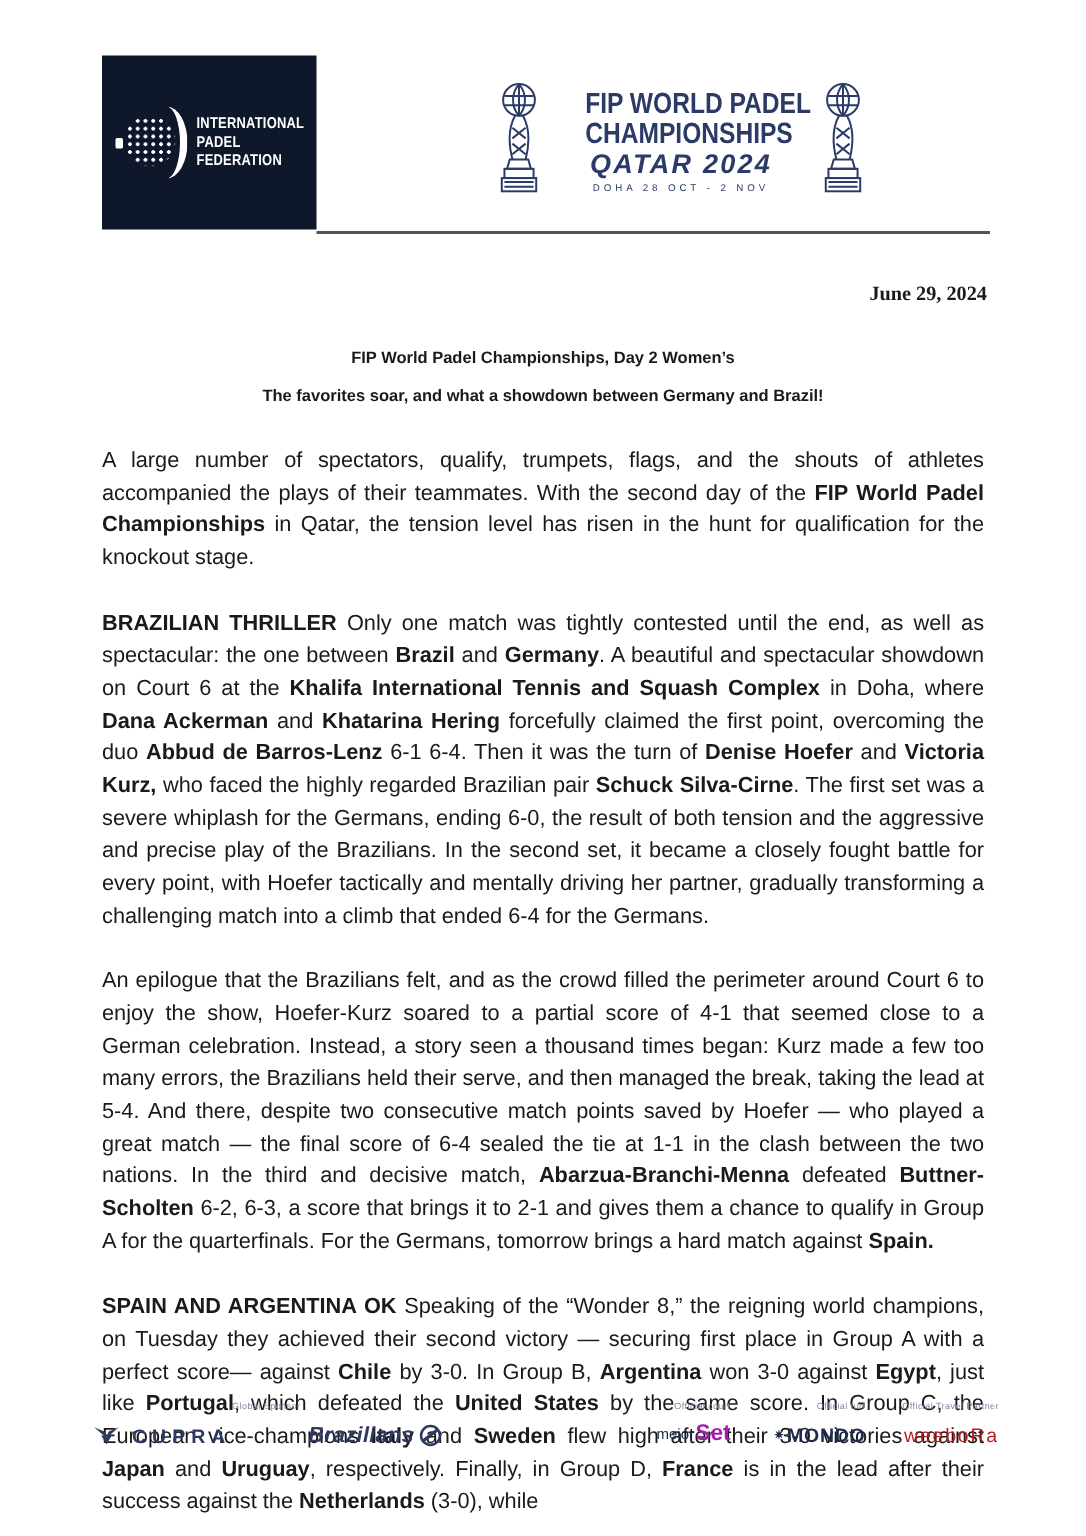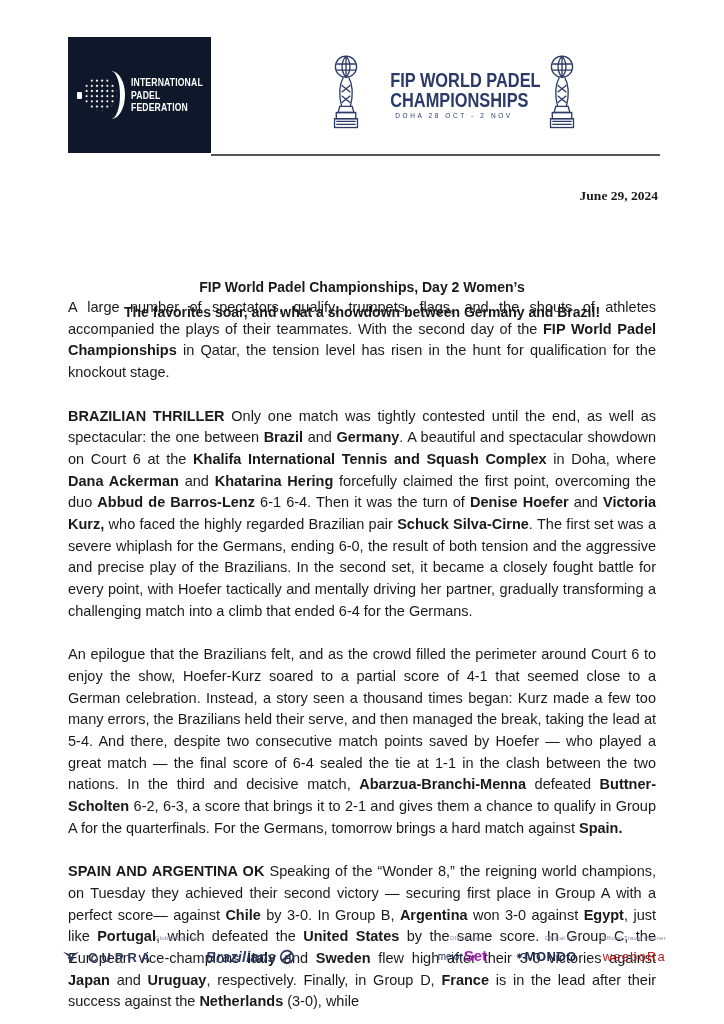--- a/index.html
+++ b/index.html
@@ -26,21 +26,21 @@
   .event-l1, .event-l2 { font-weight:bold; font-size:19.5px; line-height:20px; transform:scaleX(0.84); transform-origin:center; white-space:nowrap; }
   .event-l3 { font-weight:bold; font-style:italic; font-size:18px; line-height:21px; letter-spacing:1.5px; white-space:nowrap; }
   .event-l4 { font-size:6.5px; letter-spacing:2.6px; margin-top:2px; white-space:nowrap; color:#2b3a66; }
 
   .header-rule { position:absolute; left:211px; top:154px; width:449px; height:1.5px; background:#555555; }
 
   
   .doc-date { position:absolute; left:68px; top:188px; width:590px; text-align:right;
               font-family:"Liberation Serif", serif; font-weight:bold; font-size:13.5px; }
   .doc-title { position:absolute; left:58px; top:227px; width:608px; text-align:center;
-               font-weight:bold; font-size:14px; line-height:24.5px;margin-top:48px; }
+               font-weight:bold; font-size:11px; line-height:24.5px; }
   .article { position:absolute; left:68px; top:297px; width:588px;
              font-size:14.5px; line-height:21.7px; text-align:justify; }
   .article p.para { margin-bottom:21.7px; }
   .article .b { font-weight:bold; }
 
   
   .footer { position:absolute; left:0; top:933px; width:724px; height:60px; color:#2d3a5f; }
   .sp-label { font-size:6px; color:#8089a0; text-align:center; letter-spacing:0.3px; margin-bottom:8px; white-space:nowrap; }
   .footer-left { position:absolute; left:60px; top:2px; width:235px; }
   .footer-left .logos { display:flex; align-items:center; justify-content:space-between; }
@@ -87,20 +87,21 @@
         <path d="M12 36 L22 44 M22 36 L12 44 M12 48 L22 56 M22 48 L12 56"></path>
         <path d="M10 60 H24 L26 67 H8 Z"></path>
         <rect x="6" y="67" width="22" height="7"></rect>
         <rect x="4" y="74" width="26" height="10"></rect>
         <path d="M6 77 H28 M6 80.5 H28"></path>
       </g>
     </svg>
     <div class="event-text">
       <div class="event-l1">FIP WORLD PADEL</div>
       <div class="event-l2">CHAMPIONSHIPS</div>
+      <div class="event-l3">QATAR 2024</div>
       <div class="event-l4">DOHA 28 OCT - 2 NOV</div>
     </div>
     <svg class="trophy" width="30" height="84" viewBox="0 0 34 92">
       <g fill="none" stroke="#2b3a66" stroke-width="1.5">
         <circle cx="17" cy="15" r="12"></circle>
         <path d="M17 3 C11 10 11 20 17 27 M17 3 C23 10 23 20 17 27 M17 3 L17 27"></path>
         <path d="M6 12 H28 M6 19 H28"></path>
         <path d="M14 27 C9 36 9 48 12 60 M20 27 C25 36 25 48 22 60"></path>
         <path d="M12 36 L22 44 M22 36 L12 44 M12 48 L22 56 M22 48 L12 56"></path>
         <path d="M10 60 H24 L26 67 H8 Z"></path>

